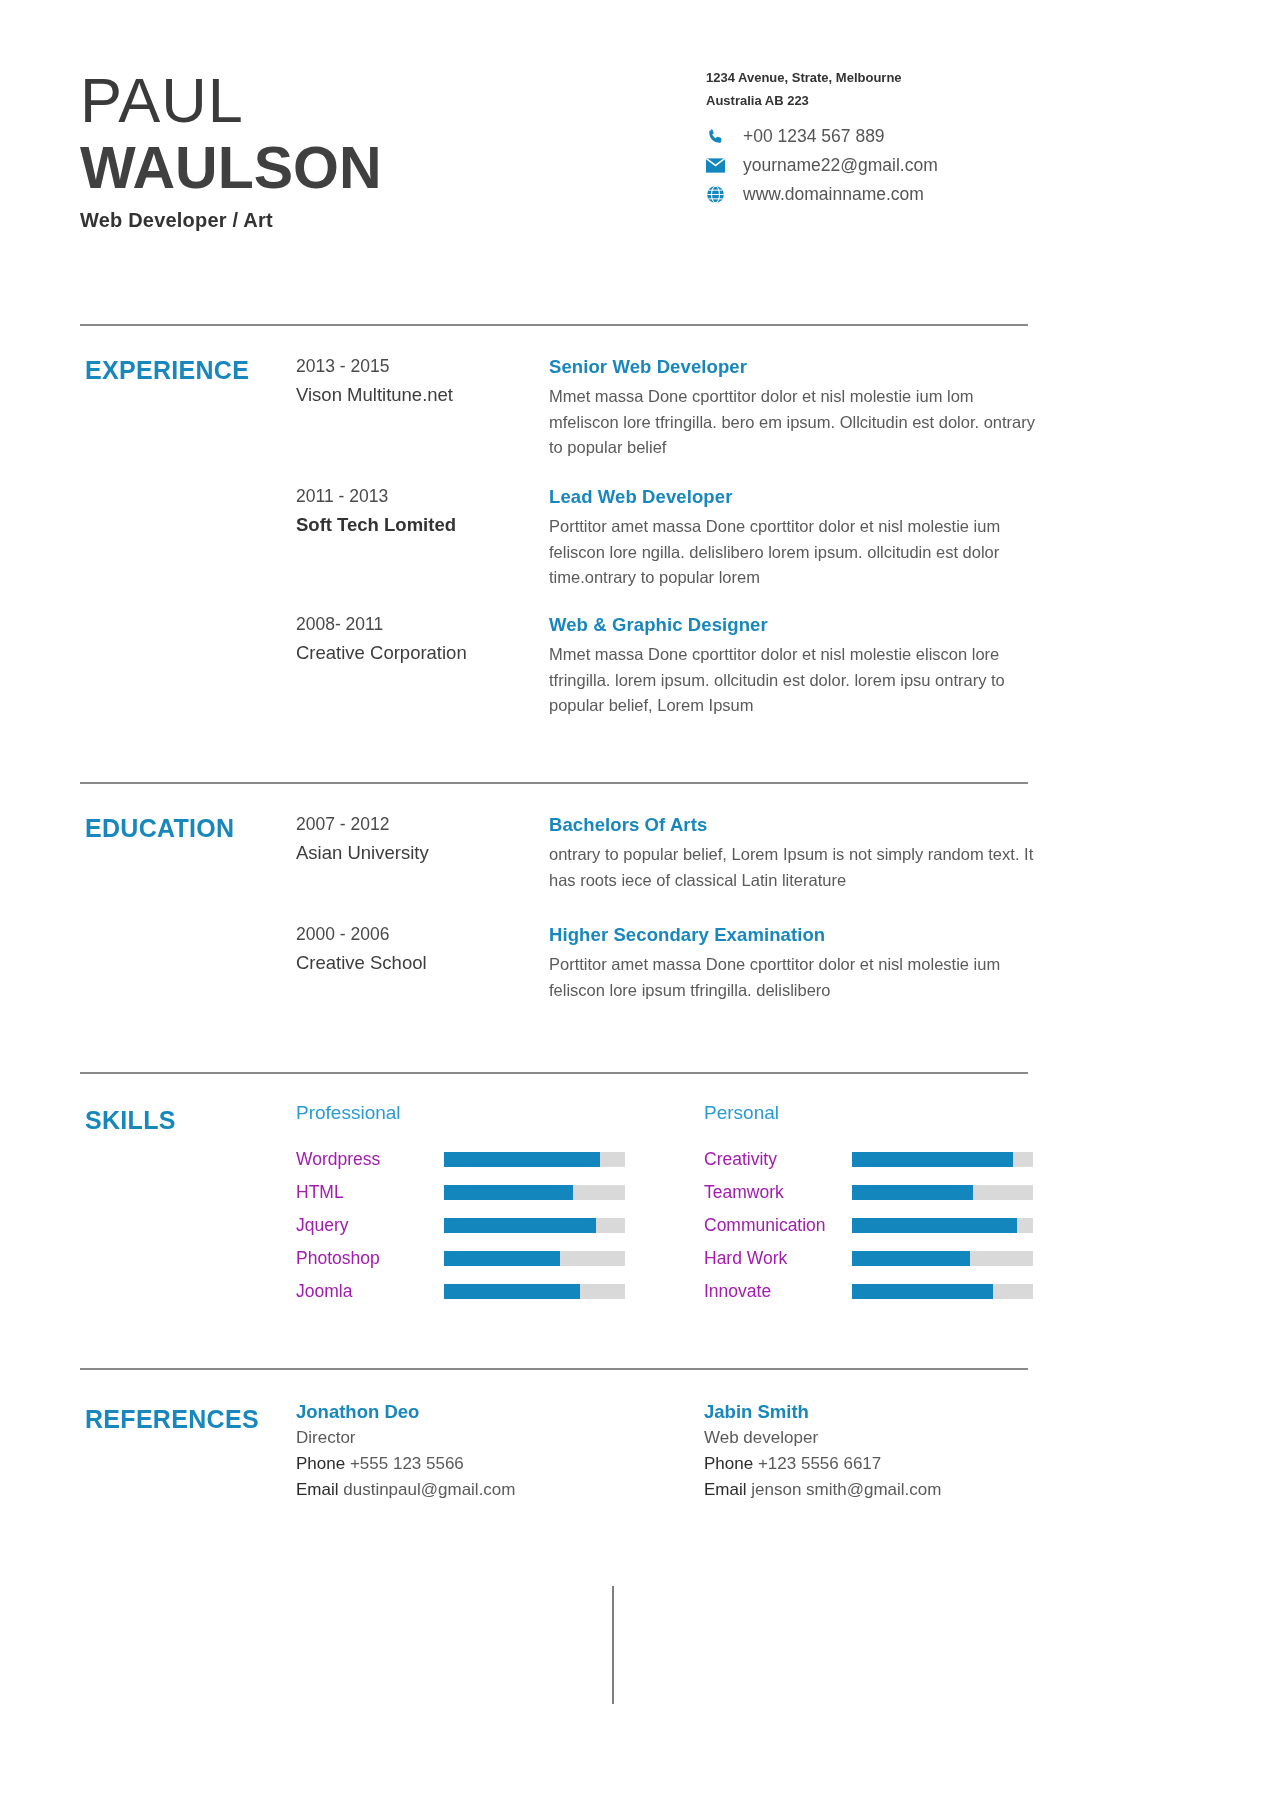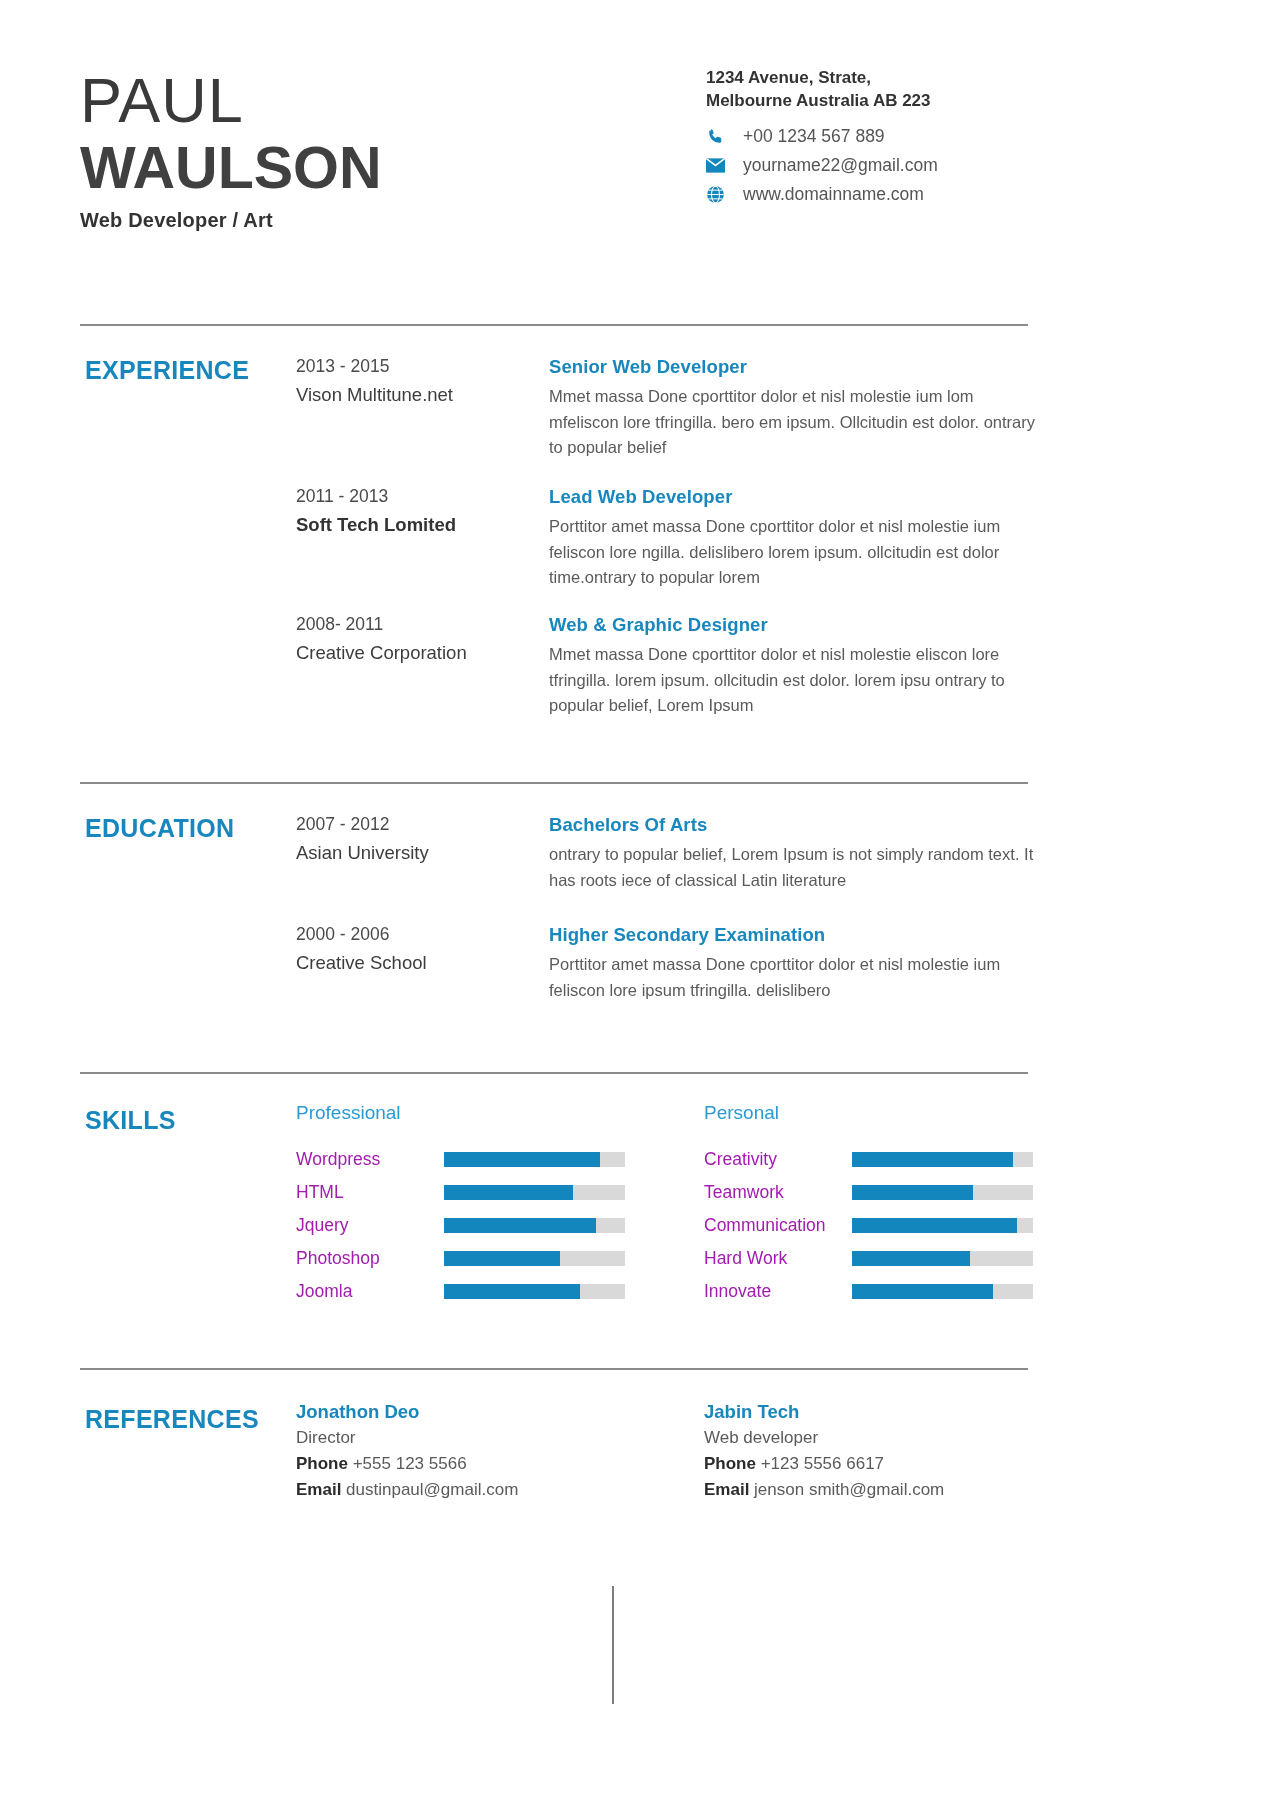--- a/index.html
+++ b/index.html
@@ -24,21 +24,21 @@
     font-size:59px; font-weight:700; color:#404040;
     letter-spacing:0px; line-height:72px; margin-top:-4px;
   }
   .job-title {
     font-size:20px; font-weight:700; color:#333333;
     margin-top:5px; letter-spacing:0.2px;
   }
 
   .contact-block { position:absolute; left:706px; top:66px; width:420px; }
   .address {
-    font-size:17px; font-weight:700; color:#333333;
+    font-size:13px; font-weight:700; color:#333333;
     line-height:23px; width:240px;
   }
   .contact-list { position:absolute; left:0px; top:56px; }
   .contact-row {
     display:flex; align-items:center;
     height:28px; margin-bottom:1px;
   }
   .c-icon {
     width:26px; min-width:26px; display:flex;
     align-items:center; justify-content:flex-start;
@@ -94,21 +94,21 @@
   }
   .bar-fill { height:15px; background:#1386bd; }
 
   
   .ref-name {
     font-size:18.5px; font-weight:700; color:#1787bd;
     line-height:27px;
   }
   .ref-role { font-size:17px; color:#5a5a5a; line-height:26px; }
   .ref-line { font-size:17px; color:#5a5a5a; line-height:26px; }
-  .ref-line b { color:#2b2b2b; font-weight:700; }
+  .ref-line b { color:#2b2b2b; font-weight:400; }
   .ref-div {
     position:absolute; left:612px; top:1586px;
     width:0; height:118px; border-left:2px solid #7d7d7d;
   }
 </style>
 </head>
 <body>
 
 <div class="page">
 
@@ -292,19 +292,19 @@
   <div class="ref-div"></div>
 
   <div style="position:absolute; left:296px; top:1398px; width:300px;">
     <div class="ref-name">Jonathon Deo</div>
     <div class="ref-role">Director</div>
     <div class="ref-line"><b>Phone</b> <span>+555 123 5566</span></div>
     <div class="ref-line"><b>Email</b> <span>dustinpaul@gmail.com</span></div>
   </div>
 
   <div style="position:absolute; left:704px; top:1398px; width:320px;">
-    <div class="ref-name">Jabin Tech</div>
+    <div class="ref-name">Jabin Smith</div>
     <div class="ref-role">Web developer</div>
     <div class="ref-line"><b>Phone</b> <span>+123 5556 6617</span></div>
     <div class="ref-line"><b>Email</b> <span>jenson smith@gmail.com</span></div>
   </div>
 
 </div>
 
 </body></html>

